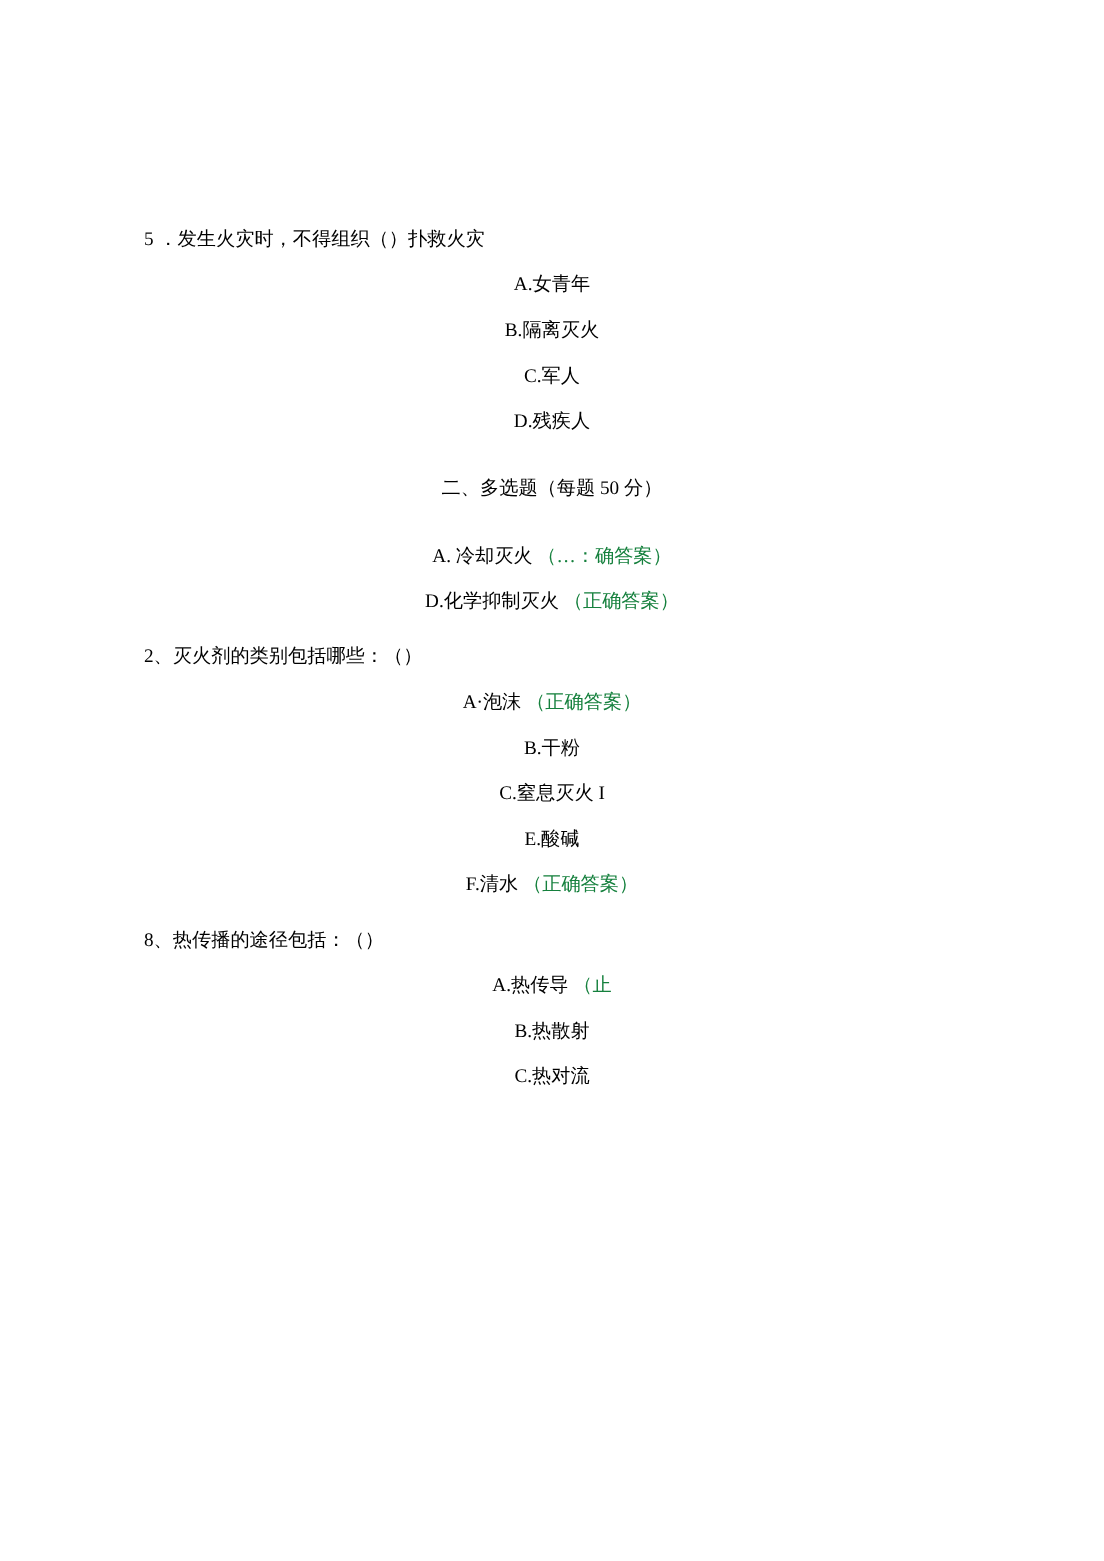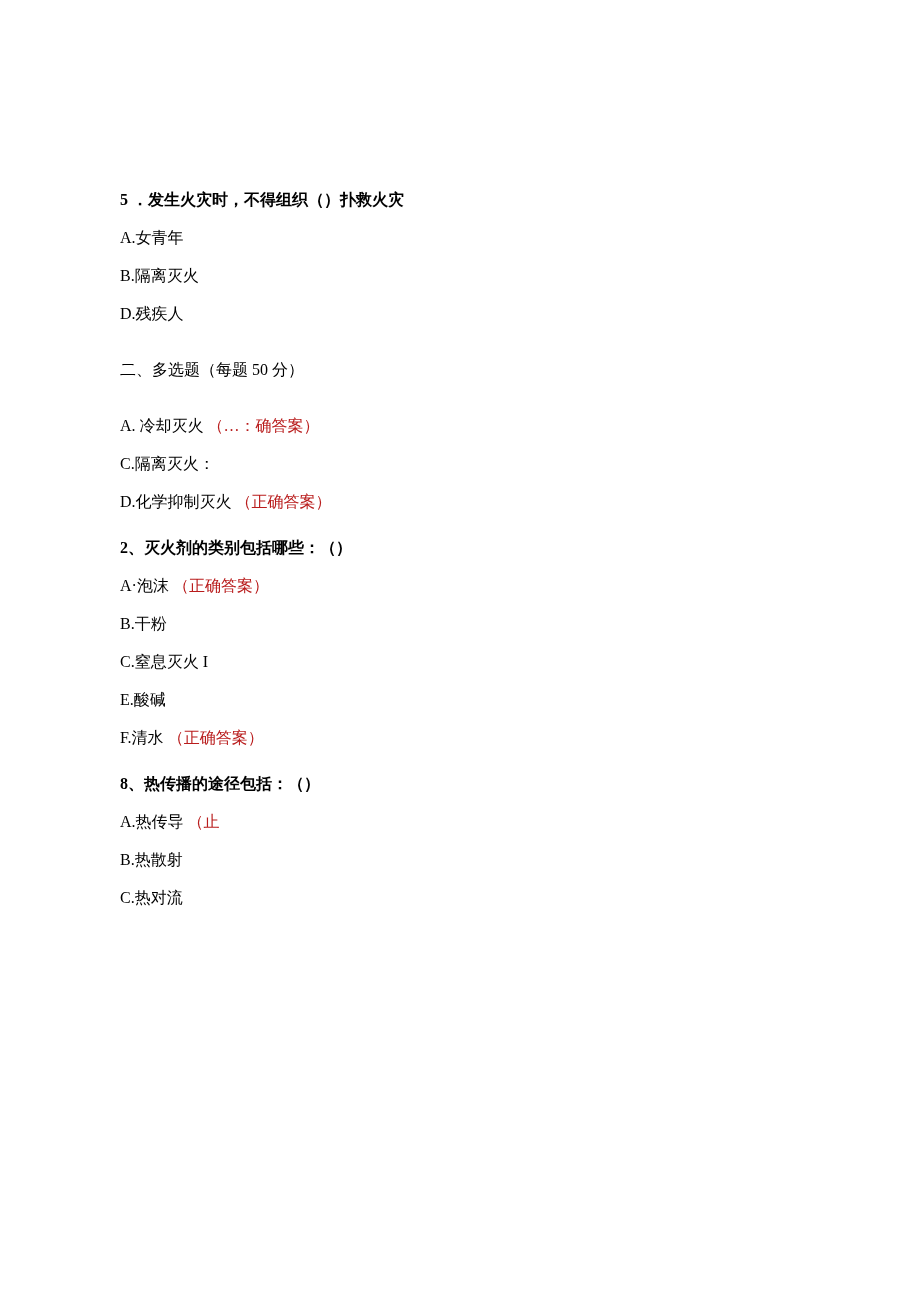--- a/index.html
+++ b/index.html
@@ -12,53 +12,54 @@
       font-family: "SimSun", "宋体", serif;
       font-size: 16px;
       color: #000000;
       width: 920px;
       padding: 180px 120px 100px 120px;
       line-height: 1.5;
     }
     .question-stem {
       margin-bottom: 14px;
       margin-top: 8px;
-      font-weight: bold;
     }
     .option {
       margin-bottom: 14px;
+      text-align: center;
     }
     .section-header {
       margin-top: 32px;
       margin-bottom: 32px;
+      text-align: center;
     }
     .question-block {
       margin-bottom: 22px;
     }
     .correct-answer {
-      color: #b91c1c;
+      color: #15803d;
     }
   </style>
 </head>
 <body>
 
 <div class="question-block">
   <p class="question-stem">5 ．发生火灾时，不得组织（）扑救火灾</p>
   <p class="option">A.女青年</p>
   <p class="option">B.隔离灭火</p>
+  <p class="option">C.军人</p>
   <p class="option">D.残疾人</p>
 </div>
 
 <p class="section-header">二、多选题（每题 50 分）</p>
 
 <div class="question-block">
   <p class="option">
     <span>A. 冷却灭火 </span><span class="correct-answer">（…：确答案）</span>
   </p>
-  <p class="option">C.隔离灭火：</p>
   <p class="option">
     <span>D.化学抑制灭火 </span><span class="correct-answer">（正确答案）</span>
   </p>
 </div>
 
 <div class="question-block">
   <p class="question-stem">2、灭火剂的类别包括哪些：（）</p>
   <p class="option">
     <span>A·泡沫 </span><span class="correct-answer">（正确答案）</span>
   </p>

